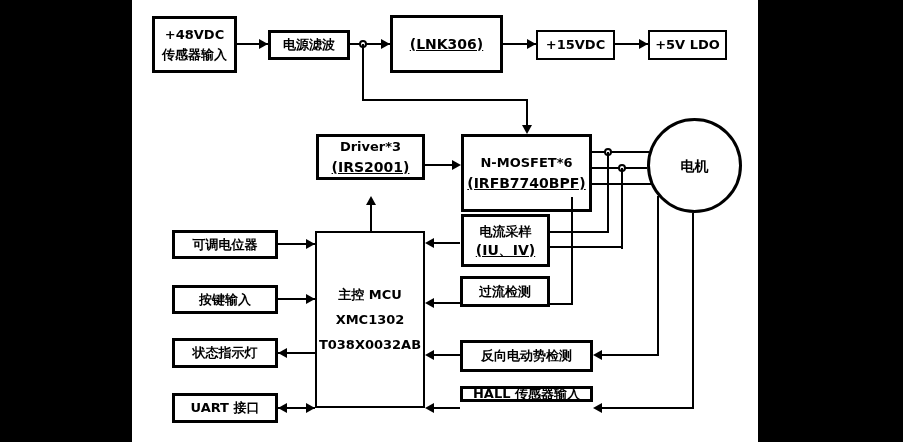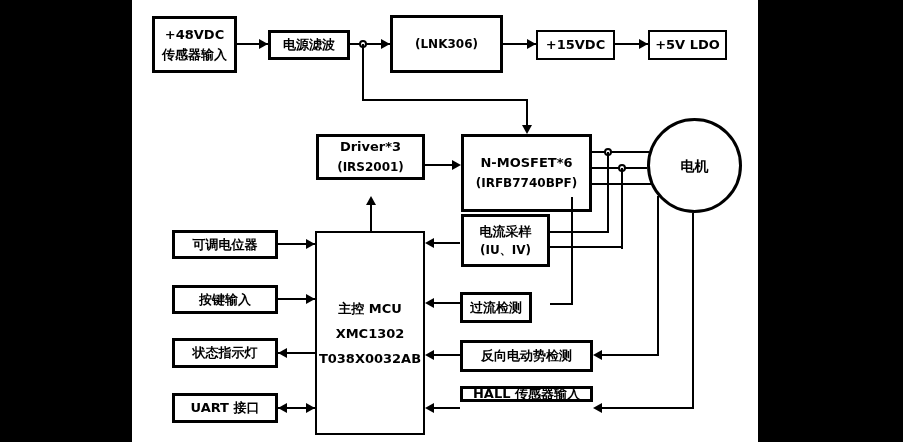--- a/index.html
+++ b/index.html
@@ -8,21 +8,21 @@
     font-family:"DejaVu Sans","Liberation Sans",sans-serif;color:#000;
   }
   #canvas{position:absolute;left:132px;top:0;width:626px;height:442px;background:#fff;}
   .box{
     position:absolute;background:#fff;border:3px solid #000;box-sizing:border-box;
     display:flex;flex-direction:column;align-items:center;justify-content:center;
     font-weight:bold;font-size:13px;line-height:20px;text-align:center;white-space:nowrap;
   }
   .box.b2{border-width:2px;}
   .circle{border-radius:50%;font-size:14px;}
-  .sub{font-size:12px;}
+  .sub{font-size:14px;text-decoration:underline;}
   .mcu-line{line-height:25px;}
   .pmark{color:#949494;font-size:9px;font-weight:normal;vertical-align:3px;}
   .ln{position:absolute;background:#000;}
   .arw{position:absolute;width:0;height:0;}
   .ar{border-top:5px solid transparent;border-bottom:5px solid transparent;border-left:9px solid #000;}
   .al{border-top:5px solid transparent;border-bottom:5px solid transparent;border-right:9px solid #000;}
   .ad{border-left:5px solid transparent;border-right:5px solid transparent;border-top:9px solid #000;}
   .au{border-left:5px solid transparent;border-right:5px solid transparent;border-bottom:9px solid #000;}
   .dot{position:absolute;width:8px;height:8px;border:2px solid #000;border-radius:50%;background:#fff;box-sizing:border-box;}
 </style>
@@ -60,21 +60,21 @@
 
   <div class="box" style="left:461px;top:134px;width:131px;height:78px">
     <div>N-MOSFET*6</div>
     <div class="sub">(IRFB7740BPF)</div>
   </div>
 
   <div class="box circle" style="left:647px;top:118px;width:95px;height:95px">
     <div>电机</div>
   </div>
 
-  <div class="box b2" style="left:315px;top:231px;width:110px;height:204px">
+  <div class="box b2" style="left:315px;top:231px;width:110px;height:177px">
     <div class="mcu-line">主控 MCU</div>
     <div class="mcu-line">XMC1302</div>
     <div class="mcu-line">T038X0032AB</div>
   </div>
 
   <div class="box" style="left:172px;top:230px;width:106px;height:29px">
     <div>可调电位器</div>
   </div>
 
   <div class="box" style="left:172px;top:285px;width:106px;height:29px">
@@ -87,21 +87,21 @@
 
   <div class="box" style="left:172px;top:393px;width:106px;height:30px">
     <div>UART 接口</div>
   </div>
 
   <div class="box" style="left:461px;top:214px;width:89px;height:53px;line-height:18px">
     <div>电流采样</div>
     <div class="sub">(IU、IV)</div>
   </div>
 
-  <div class="box" style="left:460px;top:292px;width:72px;height:31px">
+  <div class="box" style="left:460px;top:276px;width:90px;height:31px">
     <div>过流检测</div>
   </div>
 
   <div class="box" style="left:460px;top:340px;width:133px;height:32px">
     <div>反向电动势检测</div>
   </div>
 
   <div class="box" style="left:460px;top:386px;width:133px;height:16px">
     <div>HALL 传感器输入</div>
   </div>

